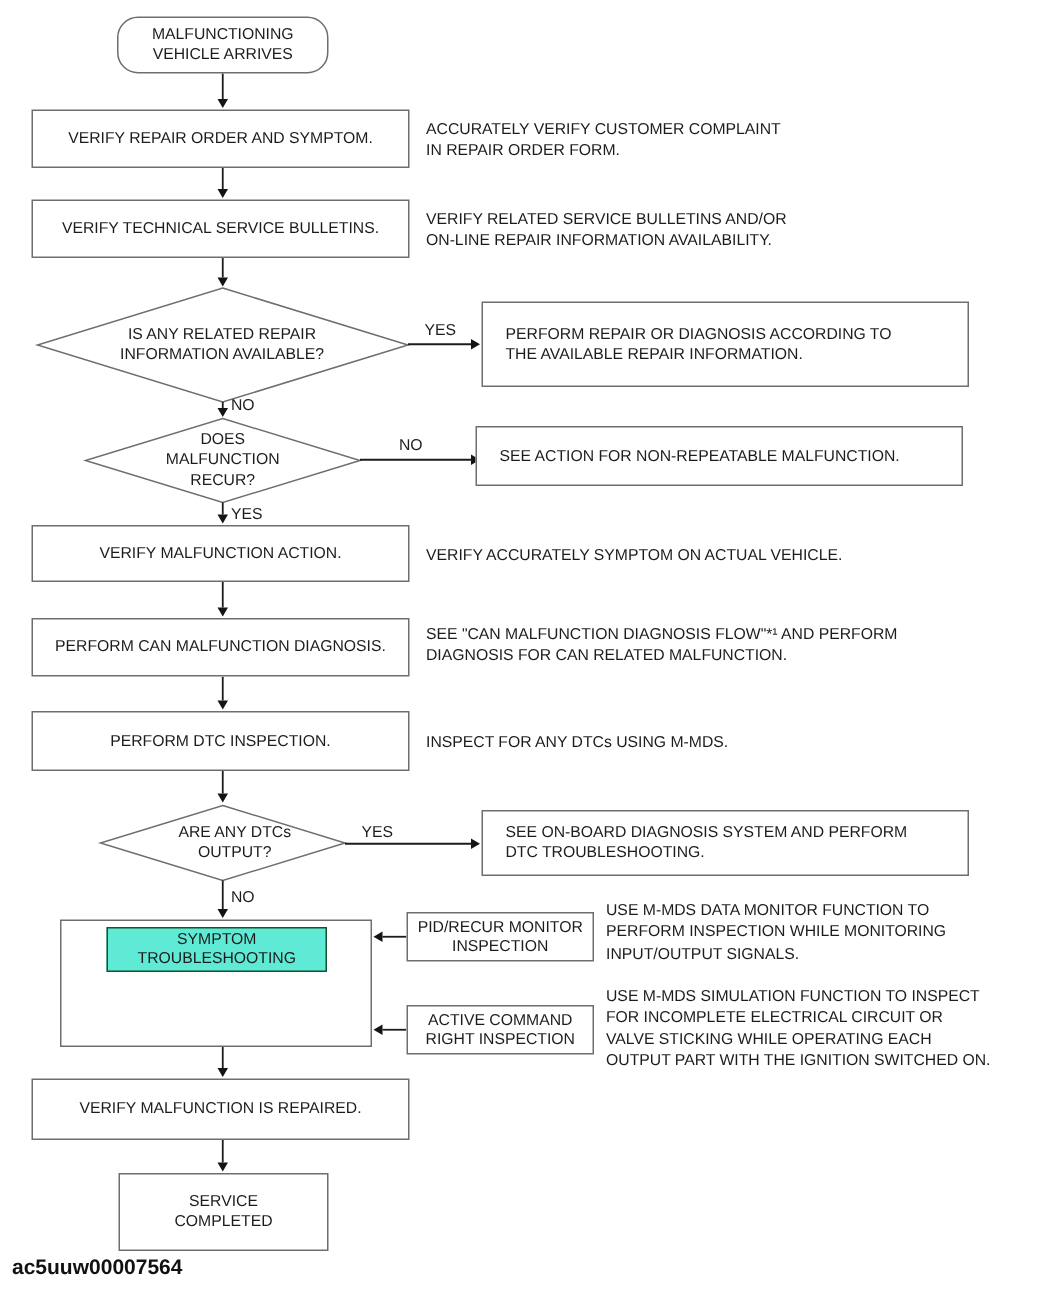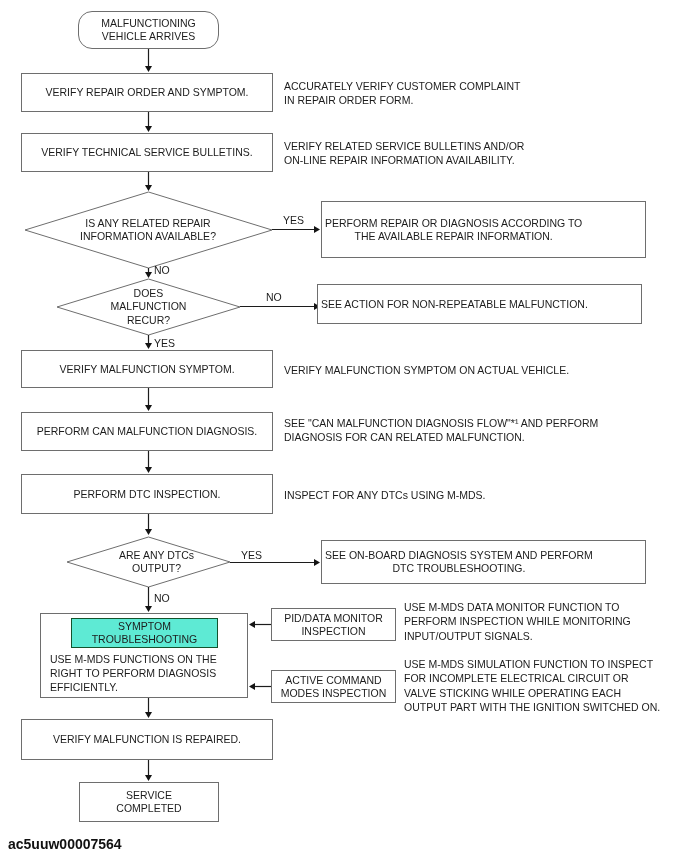--- a/index.html
+++ b/index.html
@@ -7,21 +7,21 @@
     position:relative;width:694px;height:862px;background:#ffffff;
     font-family:"Liberation Sans",sans-serif;color:#1c1c1c;overflow:hidden;
   }
   svg.flow{position:absolute;left:0;top:0;width:694px;height:862px;}
   .box{
     position:absolute;border:1px solid #6e6e6e;background:#fff;
     display:flex;align-items:center;justify-content:center;
     text-align:center;font-size:10.5px;line-height:13px;
     white-space:pre-line;box-sizing:border-box;
   }
-  .box.ltext{justify-content:flex-start;text-align:center;padding-left:3px;padding-right:8px;}
+  .box.ltext{justify-content:flex-start;text-align:left;padding-left:15px;padding-right:8px;}
   .outer-box{
     position:absolute;border:1px solid #6e6e6e;background:#fff;box-sizing:border-box;
   }
   .inner-title{
     position:absolute;border:1px solid #14532d;background:#5eead4;
     display:flex;align-items:center;justify-content:center;text-align:center;
     font-size:10.5px;line-height:13px;white-space:pre-line;box-sizing:border-box;
   }
   .body-text{
     position:absolute;font-size:10.5px;line-height:14px;white-space:pre-line;text-align:left;
@@ -98,55 +98,52 @@
 
   <div class="box ltext" style="left:321px;top:201px;width:325px;height:57px;">PERFORM REPAIR OR DIAGNOSIS ACCORDING TO
 THE AVAILABLE REPAIR INFORMATION.</div>
 
   <div class="dtext" style="left:78px;top:287px;width:141px;height:40px;">DOES
 MALFUNCTION
 RECUR?</div>
 
   <div class="box ltext" style="left:317px;top:284px;width:325px;height:40px;">SEE ACTION FOR NON-REPEATABLE MALFUNCTION.</div>
 
-  <div class="box" style="left:21px;top:350px;width:252px;height:38px;">VERIFY MALFUNCTION SYMPTOM.</div>
+  <div class="box" style="left:21px;top:350px;width:252px;height:38px;">VERIFY MALFUNCTION ACTION.</div>
 
   <div class="box" style="left:21px;top:412px;width:252px;height:39px;">PERFORM CAN MALFUNCTION DIAGNOSIS.</div>
 
   <div class="box" style="left:21px;top:474px;width:252px;height:40px;">PERFORM DTC INSPECTION.</div>
 
   <div class="dtext" style="left:76px;top:548px;width:161px;height:28px;">ARE ANY DTCs
 OUTPUT?</div>
 
   <div class="box ltext" style="left:321px;top:540px;width:325px;height:44px;">SEE ON-BOARD DIAGNOSIS SYSTEM AND PERFORM
 DTC TROUBLESHOOTING.</div>
 
   <div class="outer-box" style="left:40px;top:613px;width:208px;height:85px;"></div>
   <div class="inner-title" style="left:71px;top:618px;width:147px;height:30px;">SYMPTOM
 TROUBLESHOOTING</div>
-  <div class="body-text" style="left:50px;top:652px;width:192px;">USE M-MDS FUNCTIONS ON THE
-RIGHT TO PERFORM DIAGNOSIS
-EFFICIENTLY.</div>
 
-  <div class="box" style="left:271px;top:608px;width:125px;height:33px;">PID/DATA MONITOR
+  <div class="box" style="left:271px;top:608px;width:125px;height:33px;">PID/RECUR MONITOR
 INSPECTION</div>
 
   <div class="box" style="left:271px;top:670px;width:125px;height:33px;">ACTIVE COMMAND
-MODES INSPECTION</div>
+RIGHT INSPECTION</div>
 
   <div class="box" style="left:21px;top:719px;width:252px;height:41px;">VERIFY MALFUNCTION IS REPAIRED.</div>
 
-  <div class="box" style="left:79px;top:782px;width:140px;height:40px;">SERVICE
+  <div class="box" style="left:79px;top:782px;width:140px;height:52px;">SERVICE
 COMPLETED</div>
 
   <div class="note" style="left:284px;top:79px;">ACCURATELY VERIFY CUSTOMER COMPLAINT
 IN REPAIR ORDER FORM.</div>
   <div class="note" style="left:284px;top:139px;">VERIFY RELATED SERVICE BULLETINS AND/OR
 ON-LINE REPAIR INFORMATION AVAILABILITY.</div>
-  <div class="note" style="left:284px;top:363px;">VERIFY MALFUNCTION SYMPTOM ON ACTUAL VEHICLE.</div>
+  <div class="note" style="left:284px;top:363px;">VERIFY ACCURATELY SYMPTOM ON ACTUAL VEHICLE.</div>
   <div class="note" style="left:284px;top:416px;">SEE "CAN MALFUNCTION DIAGNOSIS FLOW"*¹ AND PERFORM
 DIAGNOSIS FOR CAN RELATED MALFUNCTION.</div>
   <div class="note" style="left:284px;top:488px;">INSPECT FOR ANY DTCs USING M-MDS.</div>
   <div class="note" style="left:404px;top:600px;">USE M-MDS DATA MONITOR FUNCTION TO
 PERFORM INSPECTION WHILE MONITORING
 INPUT/OUTPUT SIGNALS.</div>
   <div class="note" style="left:404px;top:657px;">USE M-MDS SIMULATION FUNCTION TO INSPECT
 FOR INCOMPLETE ELECTRICAL CIRCUIT OR
 VALVE STICKING WHILE OPERATING EACH
 OUTPUT PART WITH THE IGNITION SWITCHED ON.</div>

